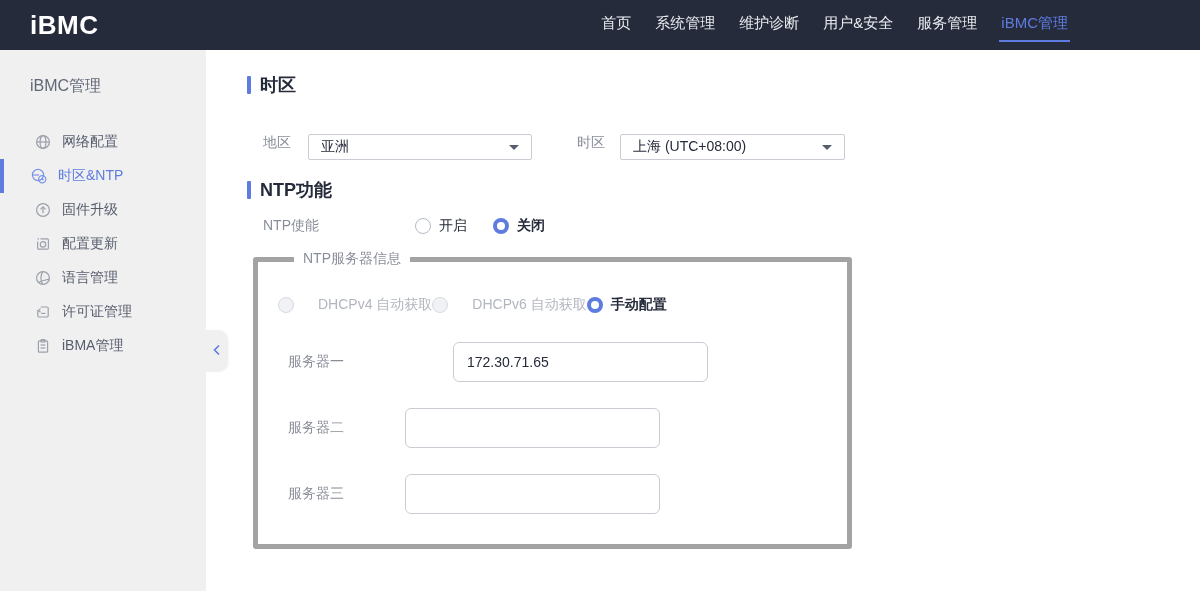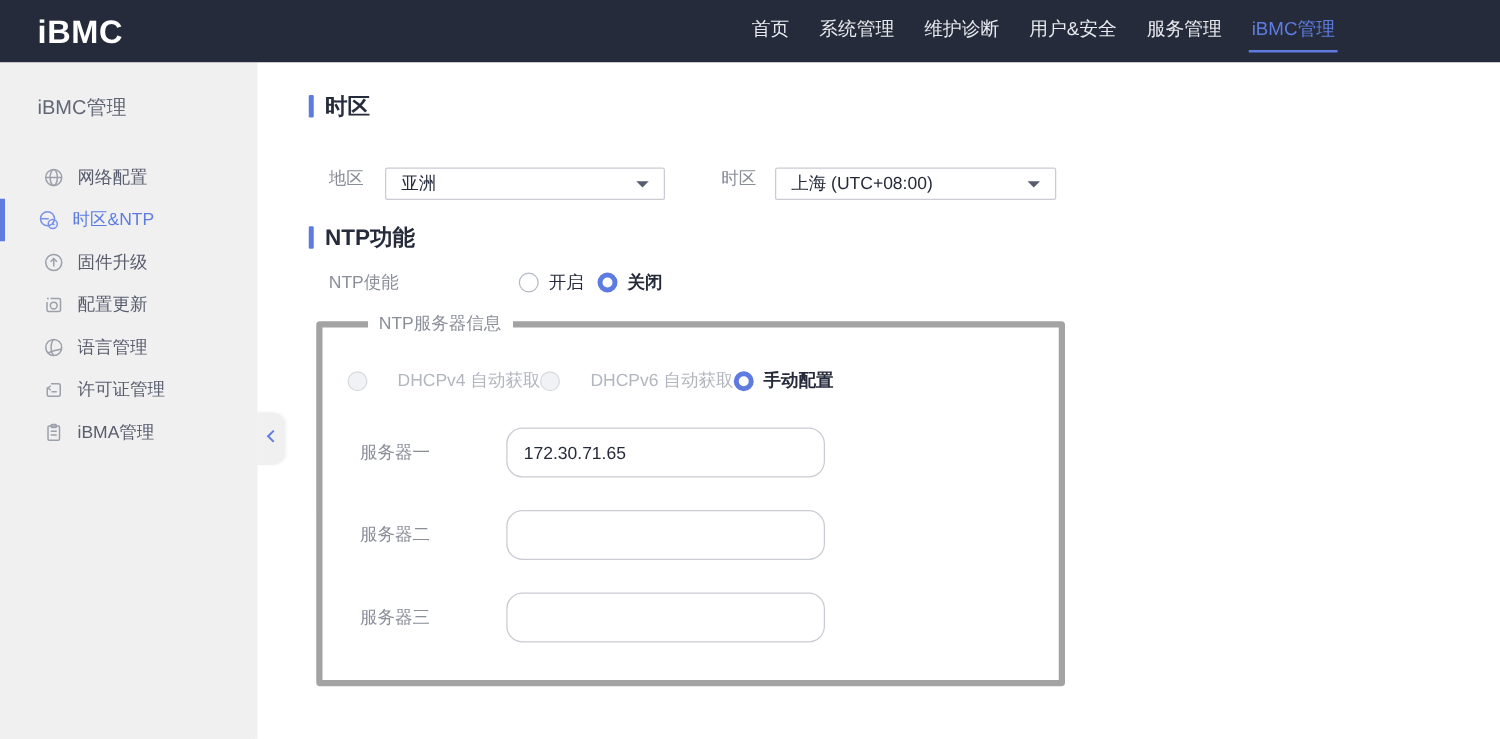--- a/index.html
+++ b/index.html
@@ -62,32 +62,32 @@
   .enable-label { width:152px; font-size:14px; color:#8a8e99; }
 
   .radio-group { display:flex; align-items:center; cursor:pointer; }
   .radio { width:16px; height:16px; border-radius:50%; background:#fff;
     border:1px solid #b4bac4; flex:none; }
   .radio.checked { border:4.5px solid #5e7ce0; }
   .radio.disabled { background:#f1f2f5; border-color:#d6d9de; }
   .radio-label { margin-left:8px; font-size:14px; color:#252b3a; font-weight:bold; }
   .radio-label.off { font-weight:normal; }
   .radio-label.dim { color:#b2b6bf; font-weight:normal; }
-  .gap24 { margin-left:11px; }
+  .gap24 { margin-left:26px; }
 
   fieldset.server-box { margin-top:15px; margin-left:6px; width:599px;
     border:5px solid #a3a3a3; border-radius:3px; padding:20px 0 30px 20px; }
   fieldset.server-box legend { margin-left:16px; padding:0 9px; font-size:14px;
     color:#8a8e99; }
   .mode-row { display:flex; align-items:center; margin-top:8px; }
   .mode-group { min-width:149px; display:flex; align-items:center;gap:16px; }
   .server-row { display:flex; align-items:center; margin-top:26px; }
-  .server-row.first { margin-top:28px; }
+  .server-row.first { margin-top:28px;gap:48px; }
   .server-label { margin-left:10px; width:117px; font-size:14px; color:#8a8e99; flex:none; }
-  .server-input { width:255px; height:40px; border:1px solid #c9ccd3; border-radius:13px;
+  .server-input { width:255px; height:40px; border:1px solid #c9ccd3; border-radius:6px;
     padding:3px 13px; font-size:14px; color:#252b3a;
     font-family:"Liberation Sans","DejaVu Sans",sans-serif; outline:none; }
 </style>
 </head>
 <body>
 
 <div class="header">
   <div class="logo">iBMC</div>
   <div class="topnav">
     <div class="topnav-item">

